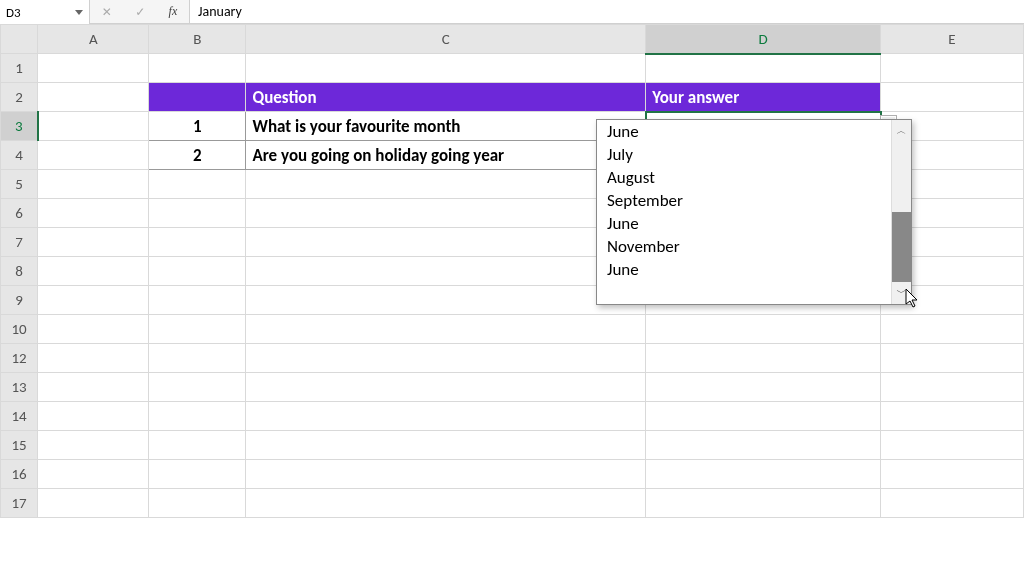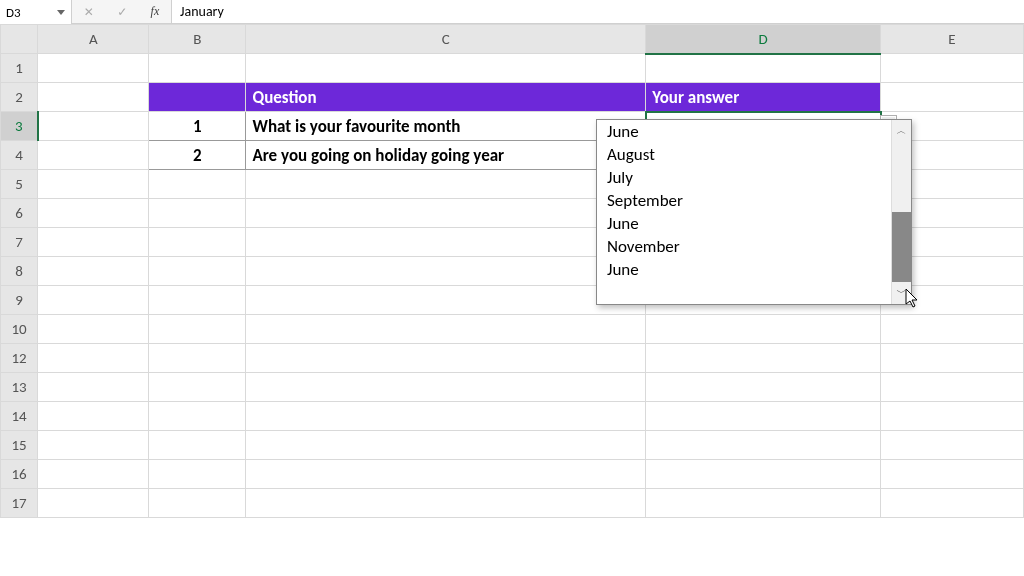--- a/index.html
+++ b/index.html
@@ -15,21 +15,21 @@
 
   
   .formula-bar {
     height: 24px;
     display: flex;
     align-items: stretch;
     border-bottom: 1px solid #d0d0d0;
     background: #fff;
   }
   .name-box {
-    width: 72px;
+    width: 90px;
     display: flex;
     align-items: center;
     padding: 12px 6px;
     font-size: 13px;
     border-right: 1px solid #d0d0d0;
     position: relative;
     background: #fff;
   }
   .name-box .dd {
     position: absolute;
@@ -532,22 +532,22 @@
           <td>
             <div class="cell-content"></div>
           </td>
         </tr>
       </tbody>
   </table>
 
   <div class="dropdown" style="left:596px; top:95px; width:316px; height:186px;">
     <div class="items" id="dd-items">
         <div class="item">June</div>
+        <div class="item">July</div>
         <div class="item">August</div>
-        <div class="item">July</div>
         <div class="item">September</div>
         <div class="item">June</div>
         <div class="item">November</div>
         <div class="item">June</div>
       </div>
     <div class="scrollbar">
       <div class="up">︿</div>
       <div class="track">
         <div class="thumb"></div>
       </div>

